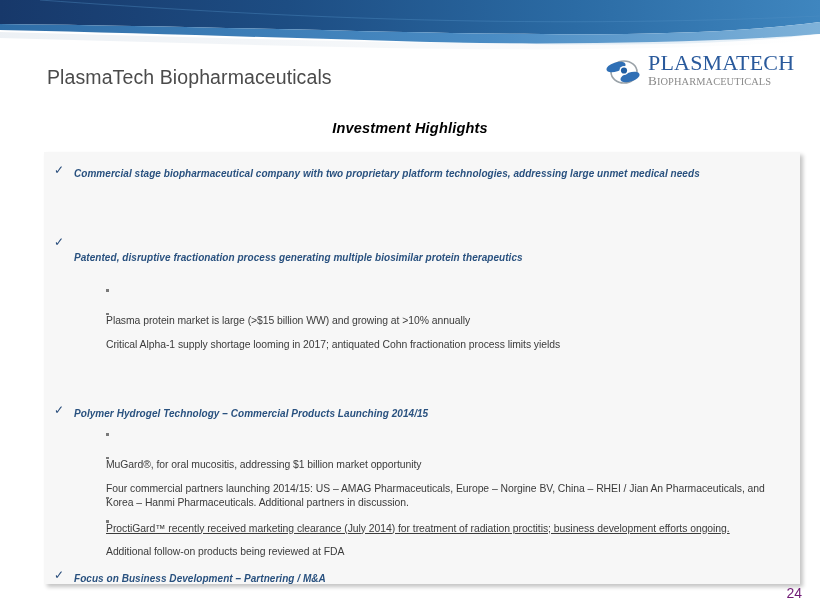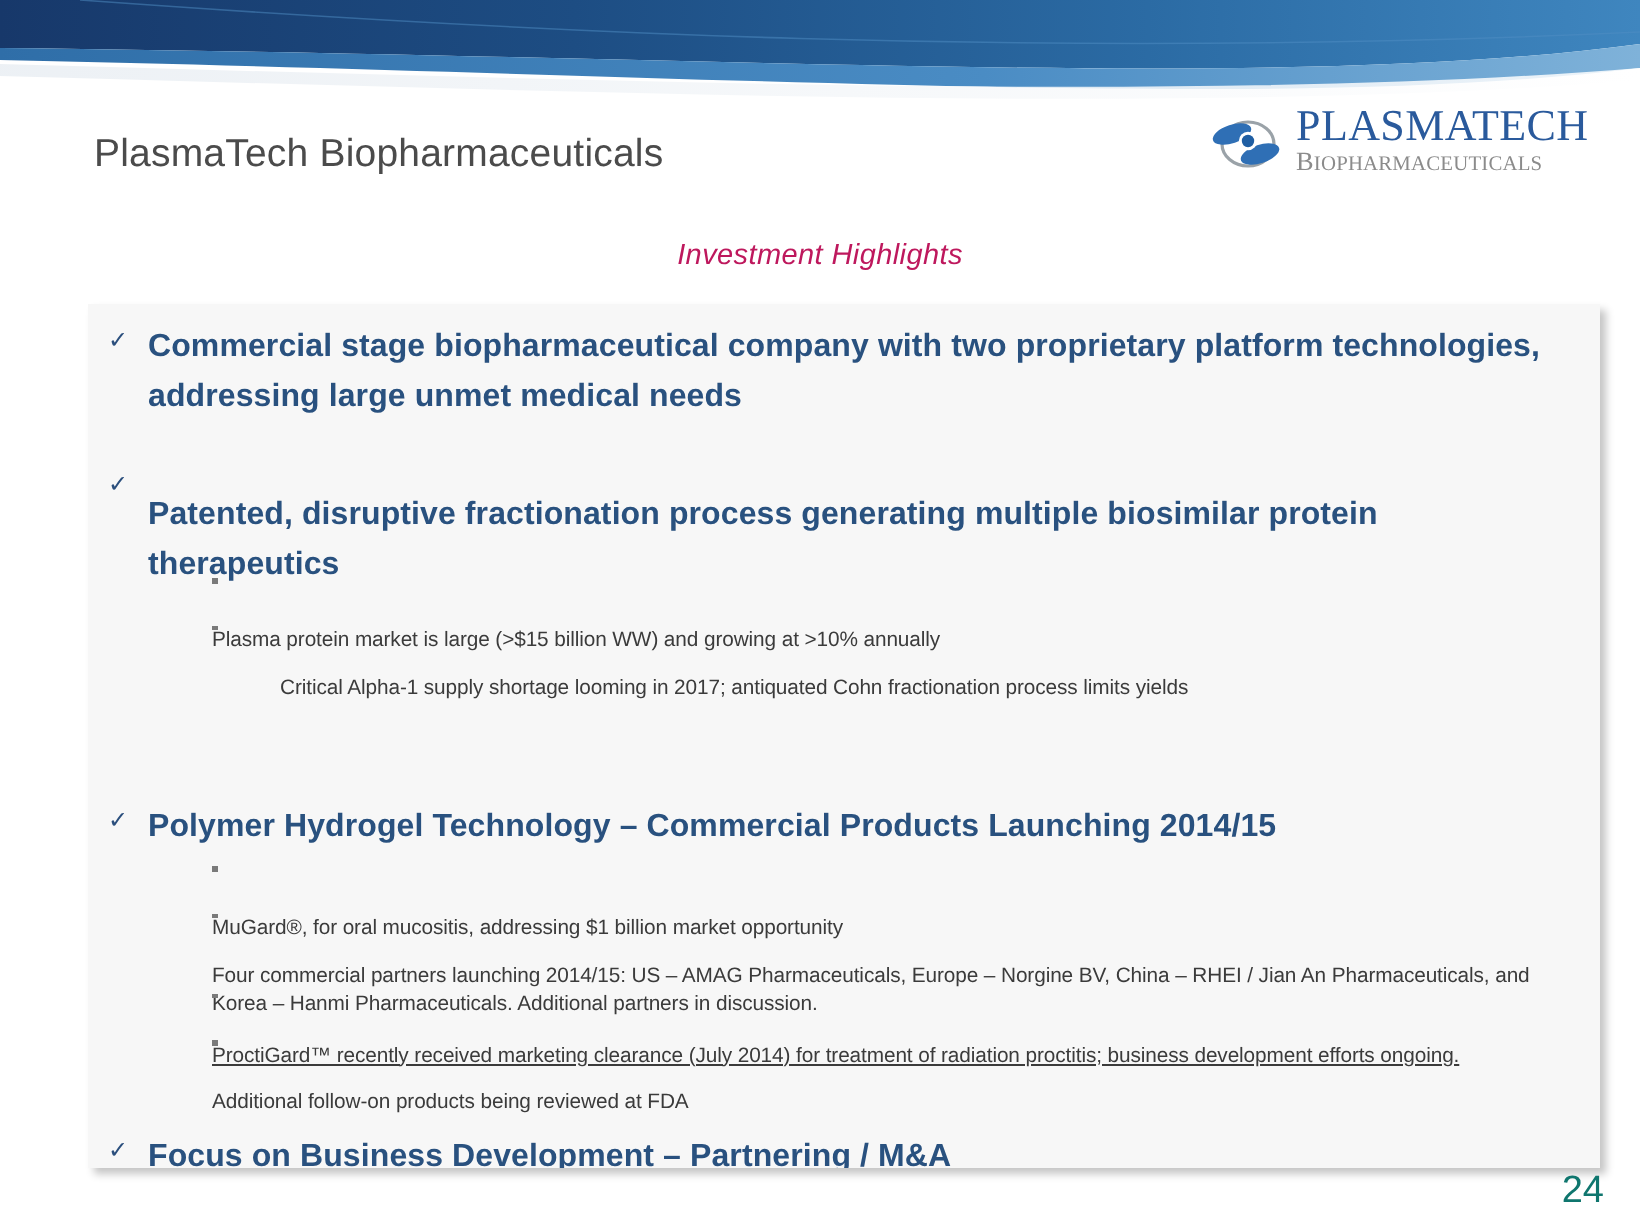--- a/index.html
+++ b/index.html
@@ -73,23 +73,23 @@
   }
   .logo-line2 .sm { font-size: 10.4px; }
 
   .subtitle {
     position: absolute;
     left: 0;
     top: 120px;
     width: 820px;
     text-align: center;
     font-size: 14.5px;
-    font-weight: normal;
+    font-weight: bold;
     font-style: italic;
-    color: #be185d;
+    color: #000000;
     letter-spacing: 0.2px;
   }
 
   
   .panel {
     position: absolute;
     left: 44px;
     top: 152px;
     width: 756px;
     height: 432px;
@@ -111,22 +111,23 @@
   }
   .check {
     width: 20px;
     flex: 0 0 20px;
     font-size: 12px;
     color: #2b4f7d;
     line-height: 19px;
     text-align: left;
   }
   .main-text {
-    font-size: 16px;
+    font-size: 10px;
     font-weight: bold;
+    font-style: italic;
     color: #29517f;
     line-height: 25px;
     letter-spacing: 0.05px;
   }
 
   
   .sub-item {
     position: absolute;
     display: flex;
     align-items: flex-start;
@@ -148,22 +149,22 @@
     color: #3b3b3b;
     line-height: 14.5px;
     letter-spacing: -0.05px;
   }
 
   
   .page-num {
     position: absolute;
     right: 18px;
     top: 585px;
-    font-size: 19px;
-    color: #0f766e;
+    font-size: 14px;
+    color: #701a75;
   }
 </style>
 </head>
 <body>
 
 <div class="banner">
   <svg width="820" height="62" viewBox="0 0 820 62" xmlns="http://www.w3.org/2000/svg">
     <defs>
       <linearGradient id="bgrad" x1="0" y1="0" x2="1" y2="0">
         <stop offset="0%" stop-color="#17386a"></stop>
@@ -224,21 +225,21 @@
       <div class="sub-item" style="left: 62px; top: 131px; width: 685px;">
         <span class="dot">
           <i></i>
         </span>
         <span class="sub-text" style="width: 660px;">Plasma protein market is large (&gt;$15  billion WW) and growing at &gt;10% annually</span>
       </div>
       <div class="sub-item" style="left: 62px; top: 154.5px; width: 685px;">
         <span class="dot">
           <i></i>
         </span>
-        <span class="sub-text" style="width: 660px; margin-left: 34px;">Critical Alpha-1 supply shortage looming in 2017;   antiquated Cohn fractionation process limits yields</span>
+        <span class="sub-text" style="width: 660px;">Critical Alpha-1 supply shortage looming in 2017;   antiquated Cohn fractionation process limits yields</span>
       </div>
       <div class="main-item" style="left: 10px; top: 249px; width: 650px;">
         <span class="check">✓</span>
         <span class="main-text" style="width: 620px;">Polymer Hydrogel Technology – Commercial  Products Launching 2014/15</span>
       </div>
       <div class="sub-item" style="left: 62px; top: 275px; width: 697px;">
         <span class="dot">
           <i></i>
         </span>
         <span class="sub-text" style="width: 672px;">MuGard®, for oral mucositis, addressing $1 billion market opportunity</span>

